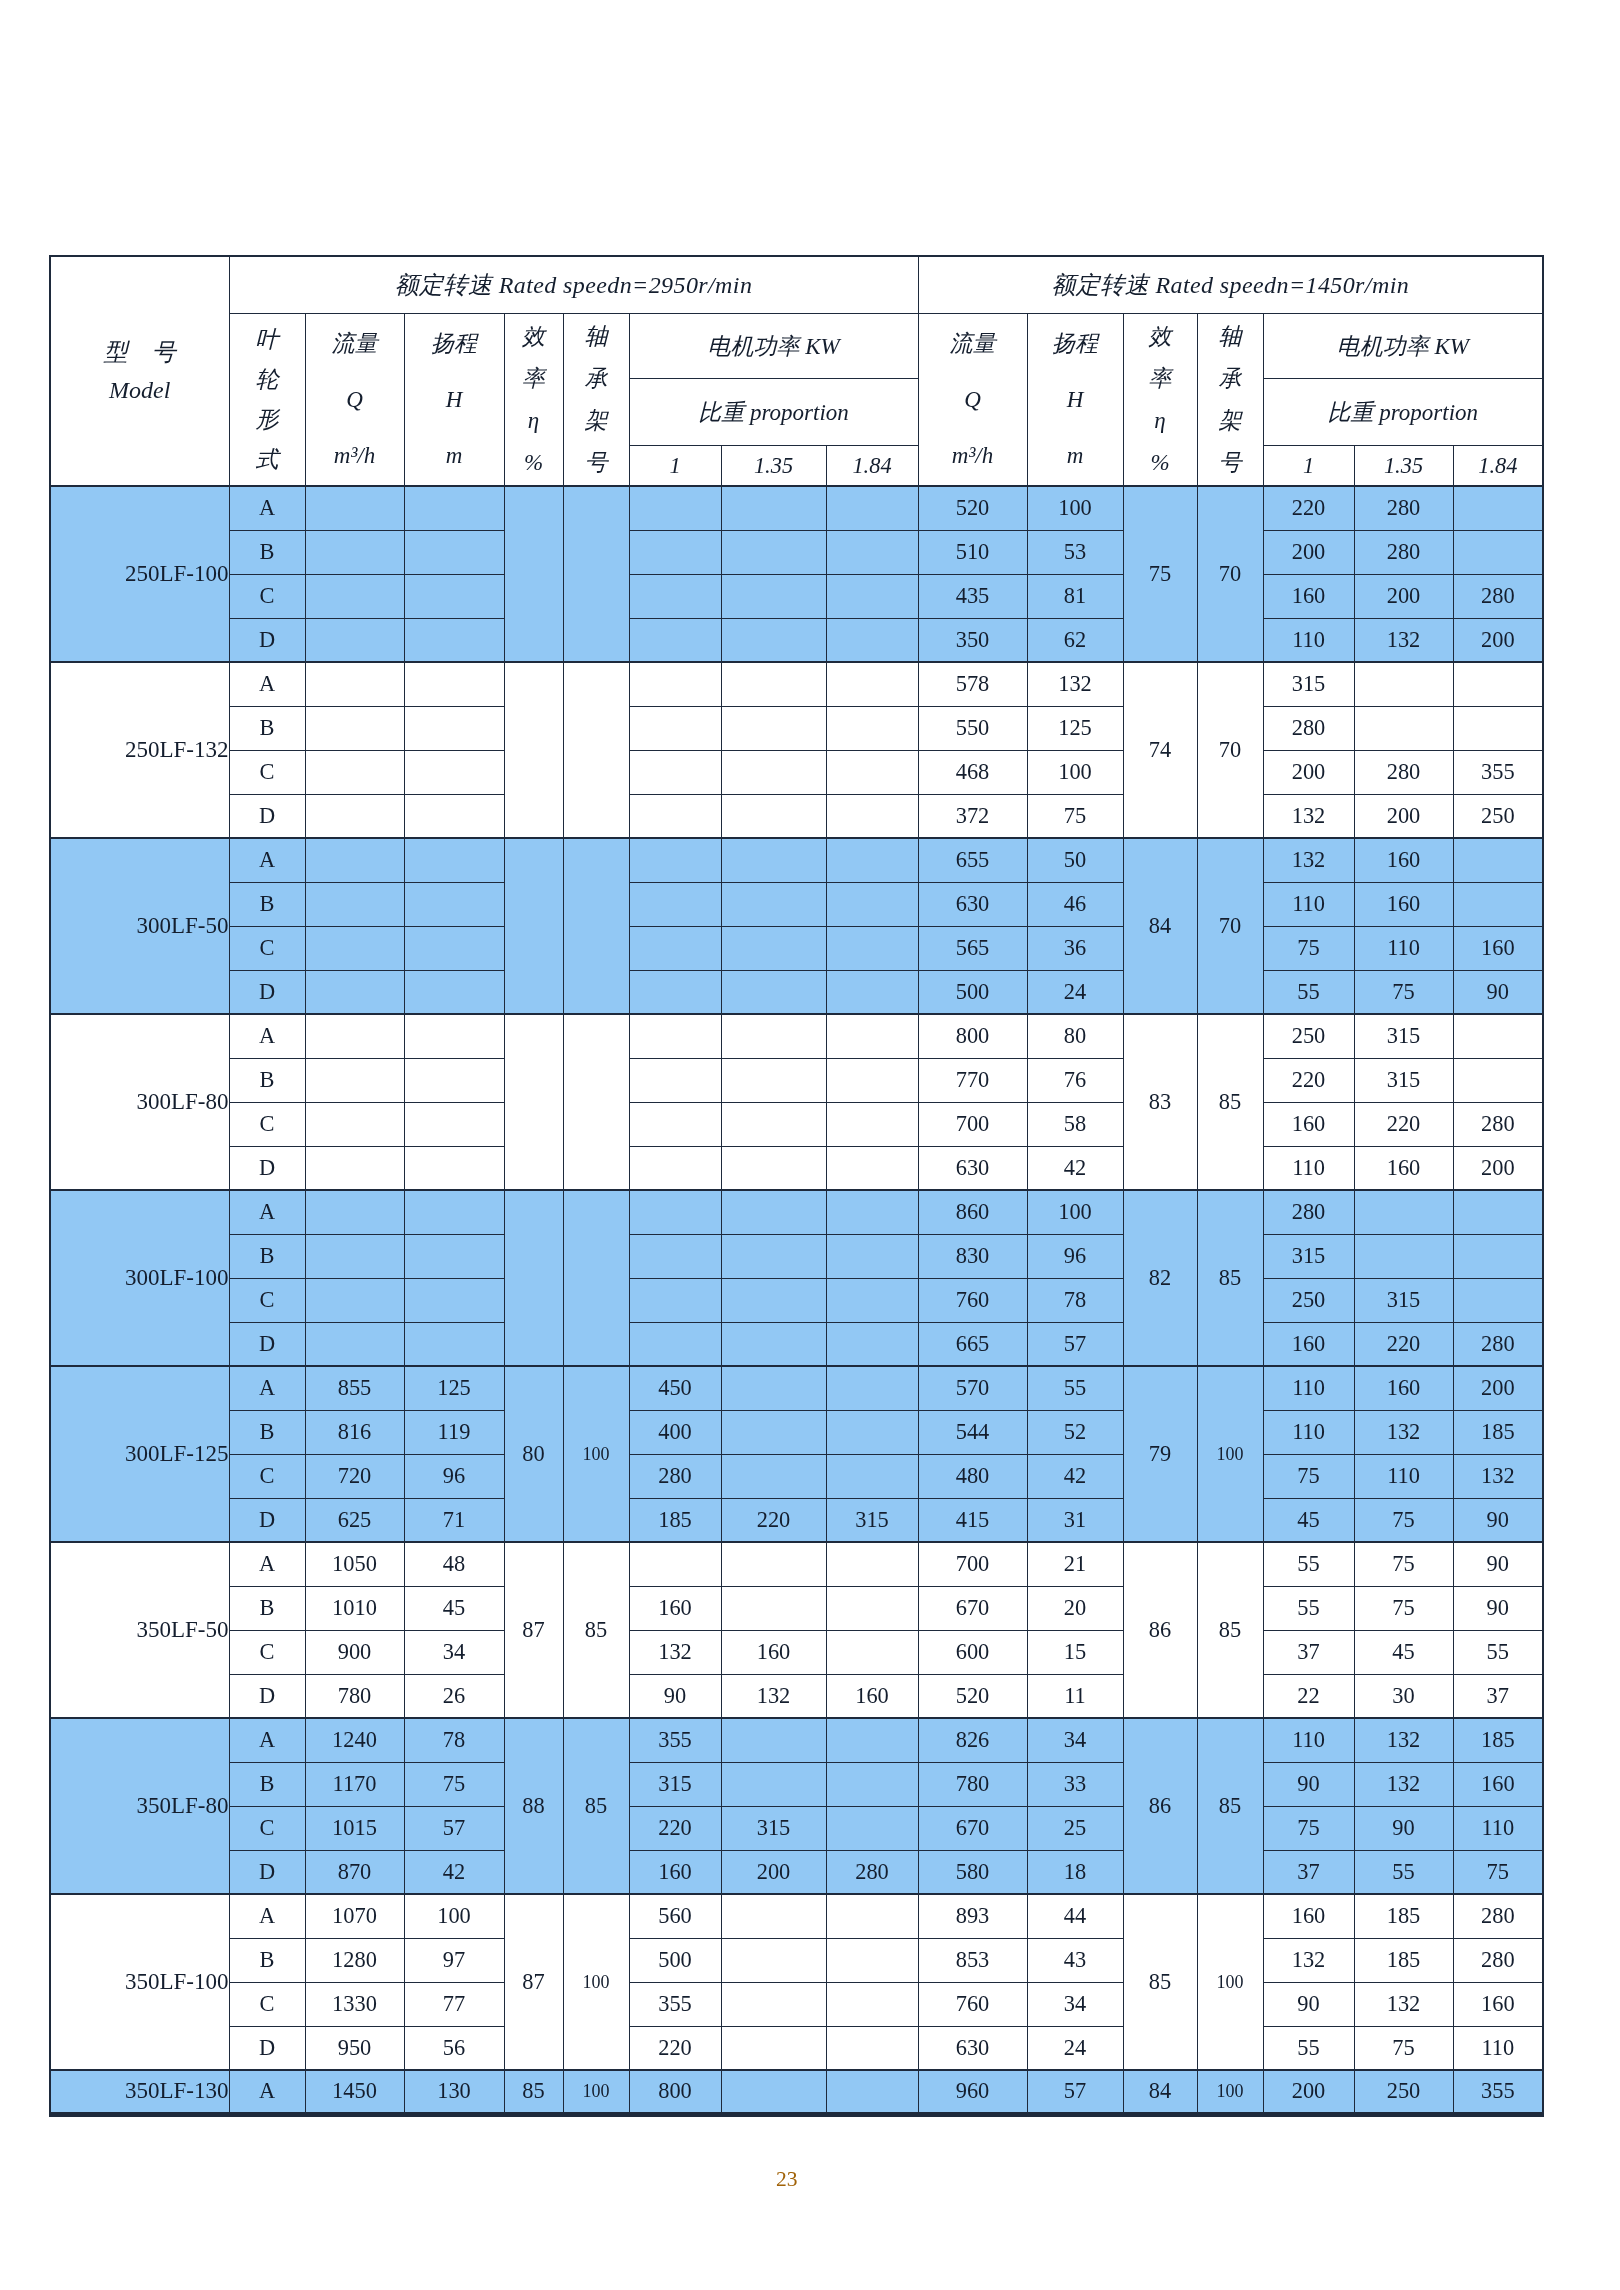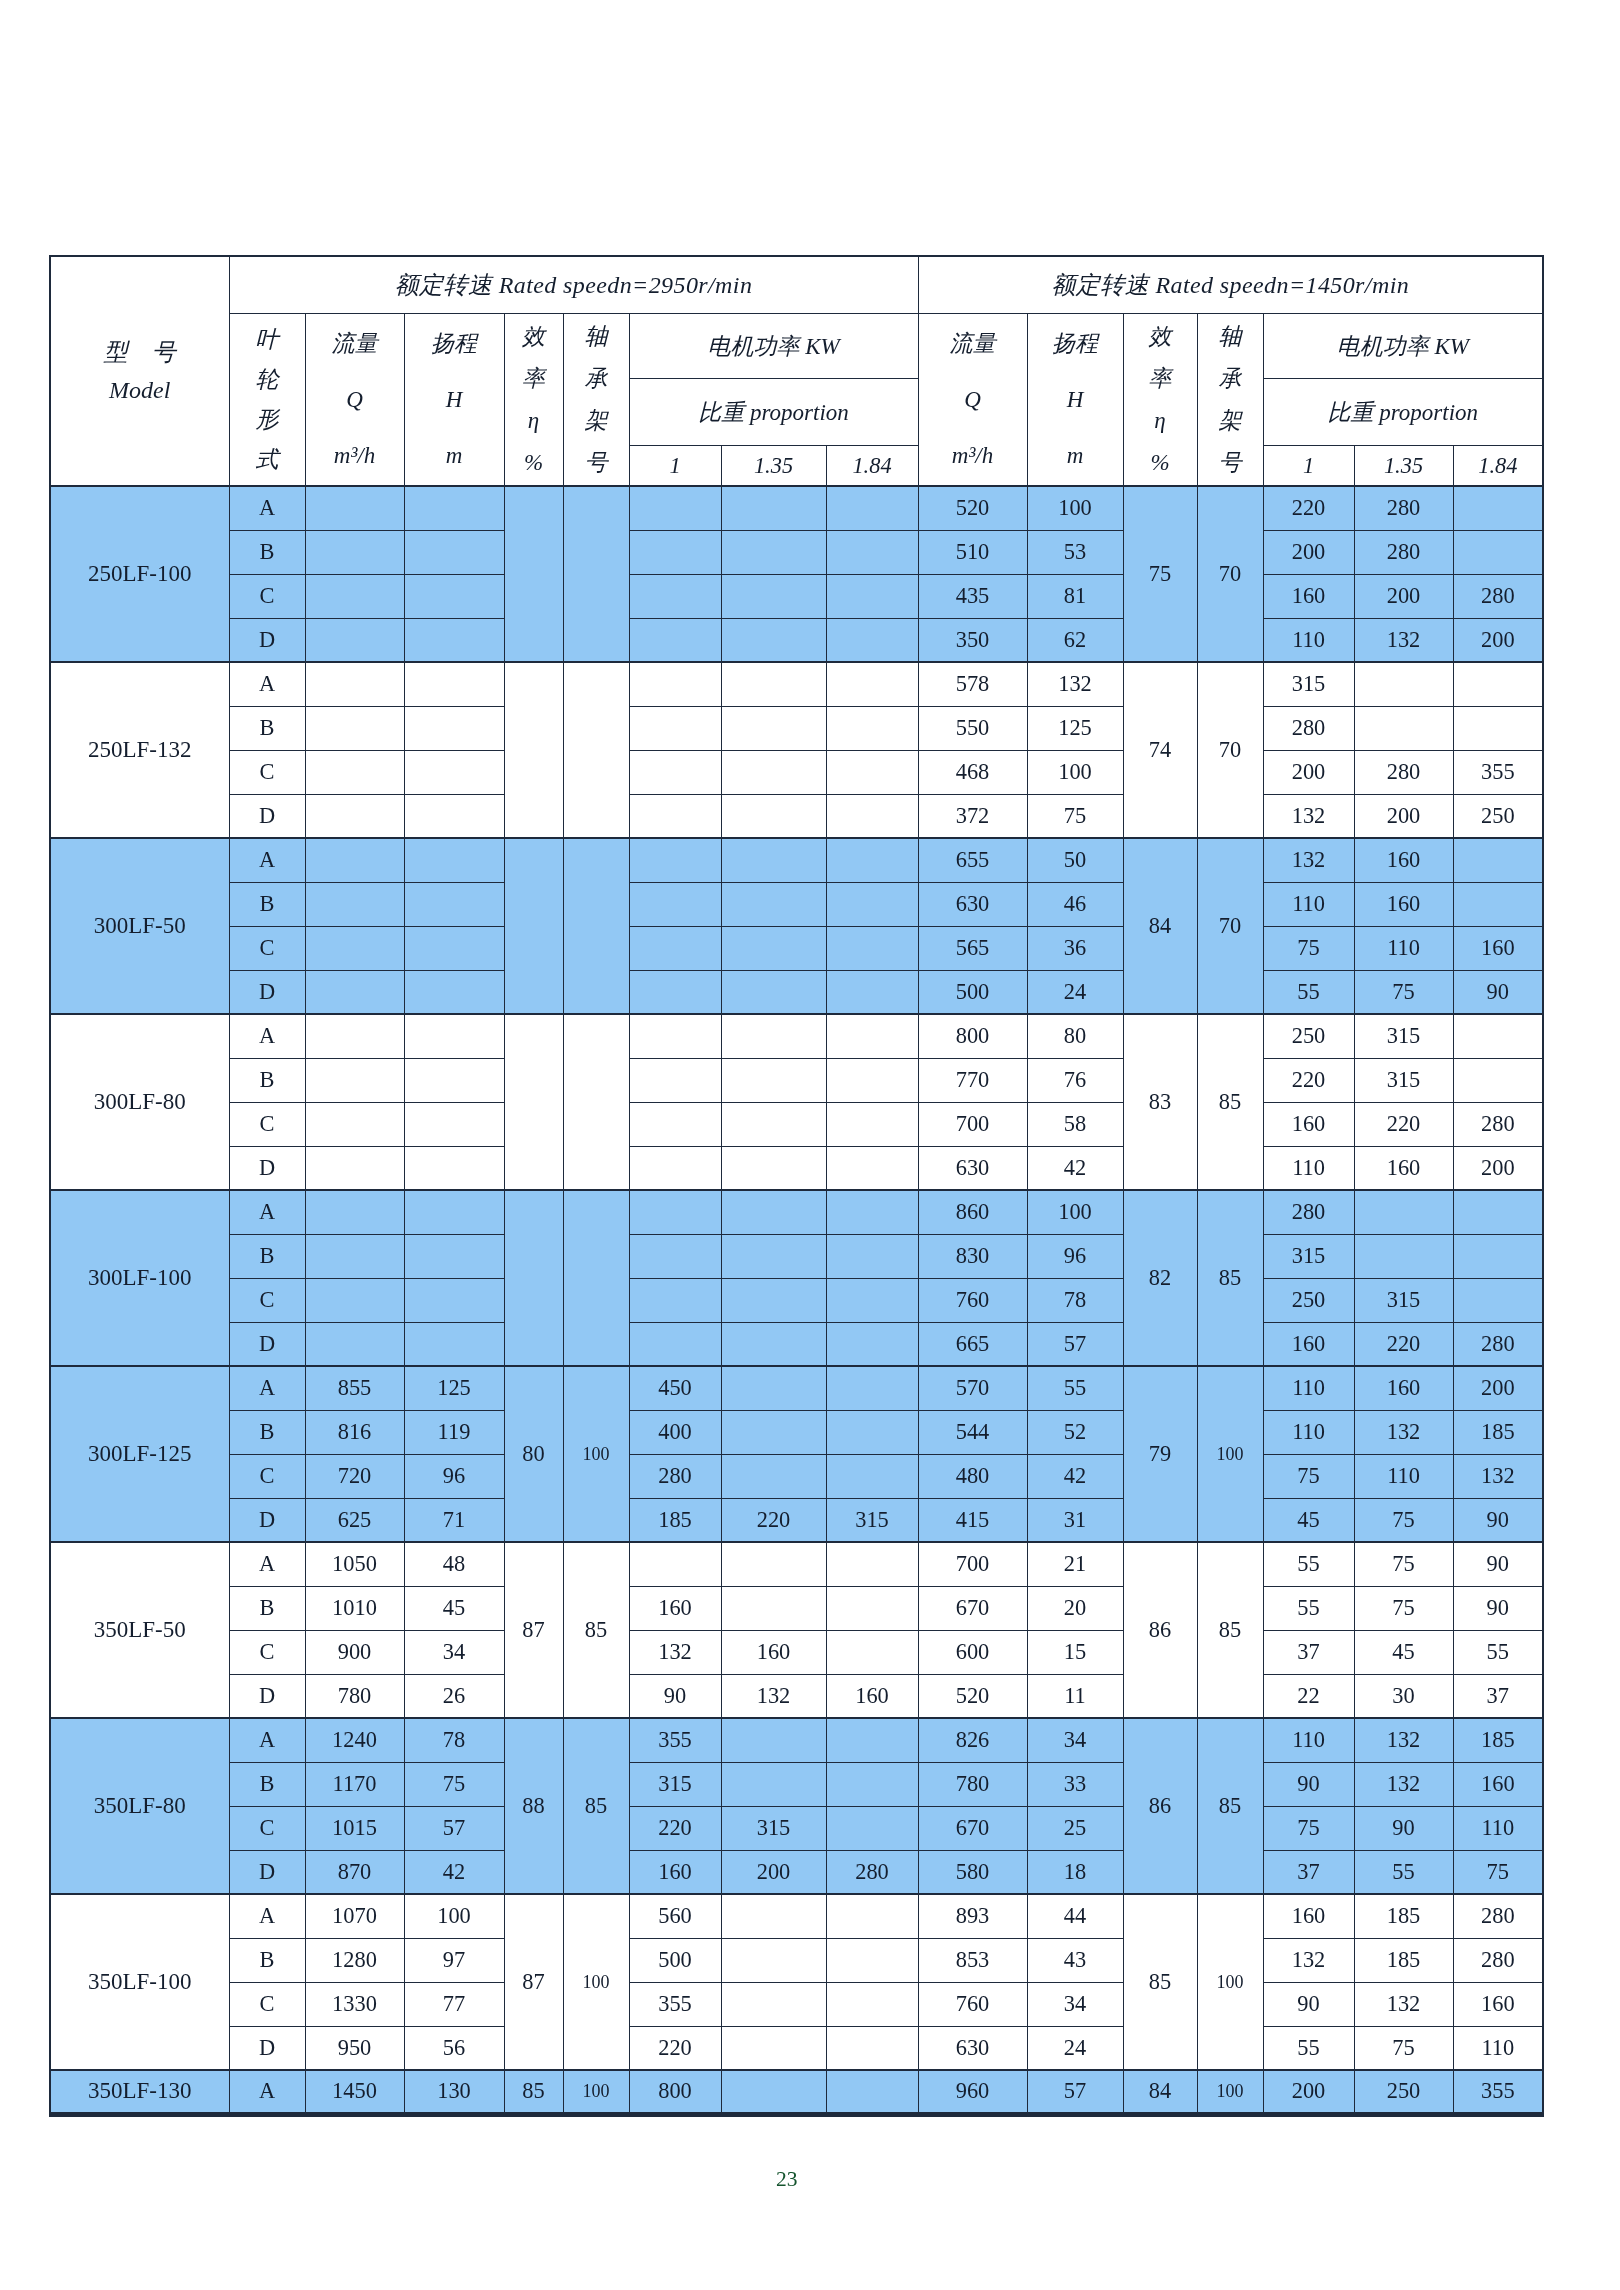--- a/index.html
+++ b/index.html
@@ -22,25 +22,25 @@
   th.banner { font-weight:bold; font-size:24px; height:56px; letter-spacing:0.4px; }
   th.model-h { white-space:pre-line; font-size:24px; line-height:38px; }
   .vhead { white-space:pre-line; font-size:23px; line-height:40px; }
   .h3line { white-space:pre-line; font-size:23px; line-height:56px; }
   .h4line { white-space:pre-line; font-size:23px; line-height:42px; }
   tr.kwrow th { height:64px; font-size:23px; }
   tr.proprow th { height:66px; font-size:23px; }
   tr.numrow th { height:39px; font-size:22.4px; }
   .pump tbody tr { height:44px; }
   .pump tbody td { font-size:22.4px; }
-  .pump td.model-cell { font-size:23px; }
+  .pump td.model-cell { font-size:23px;text-align:right; }
   .pump tr.group-start td { border-top:2.7px solid #1e2a3c; }
   .pump td.hl { background:#92c8f4; }
   .pump td.small { font-size:18px; }
-  .page-number { position:absolute; left:776px; top:2167px; font-size:21.5px; color:#14532d; }
+  .page-number { position:absolute; left:776px; top:2167px; font-size:21.5px; color:#a16207; }
 </style>
 </head>
 <body>
 
 <table class="pump">
   <colgroup>
     <col style="width:179px">
       <col style="width:76px">
       <col style="width:99px">
       <col style="width:100px">

